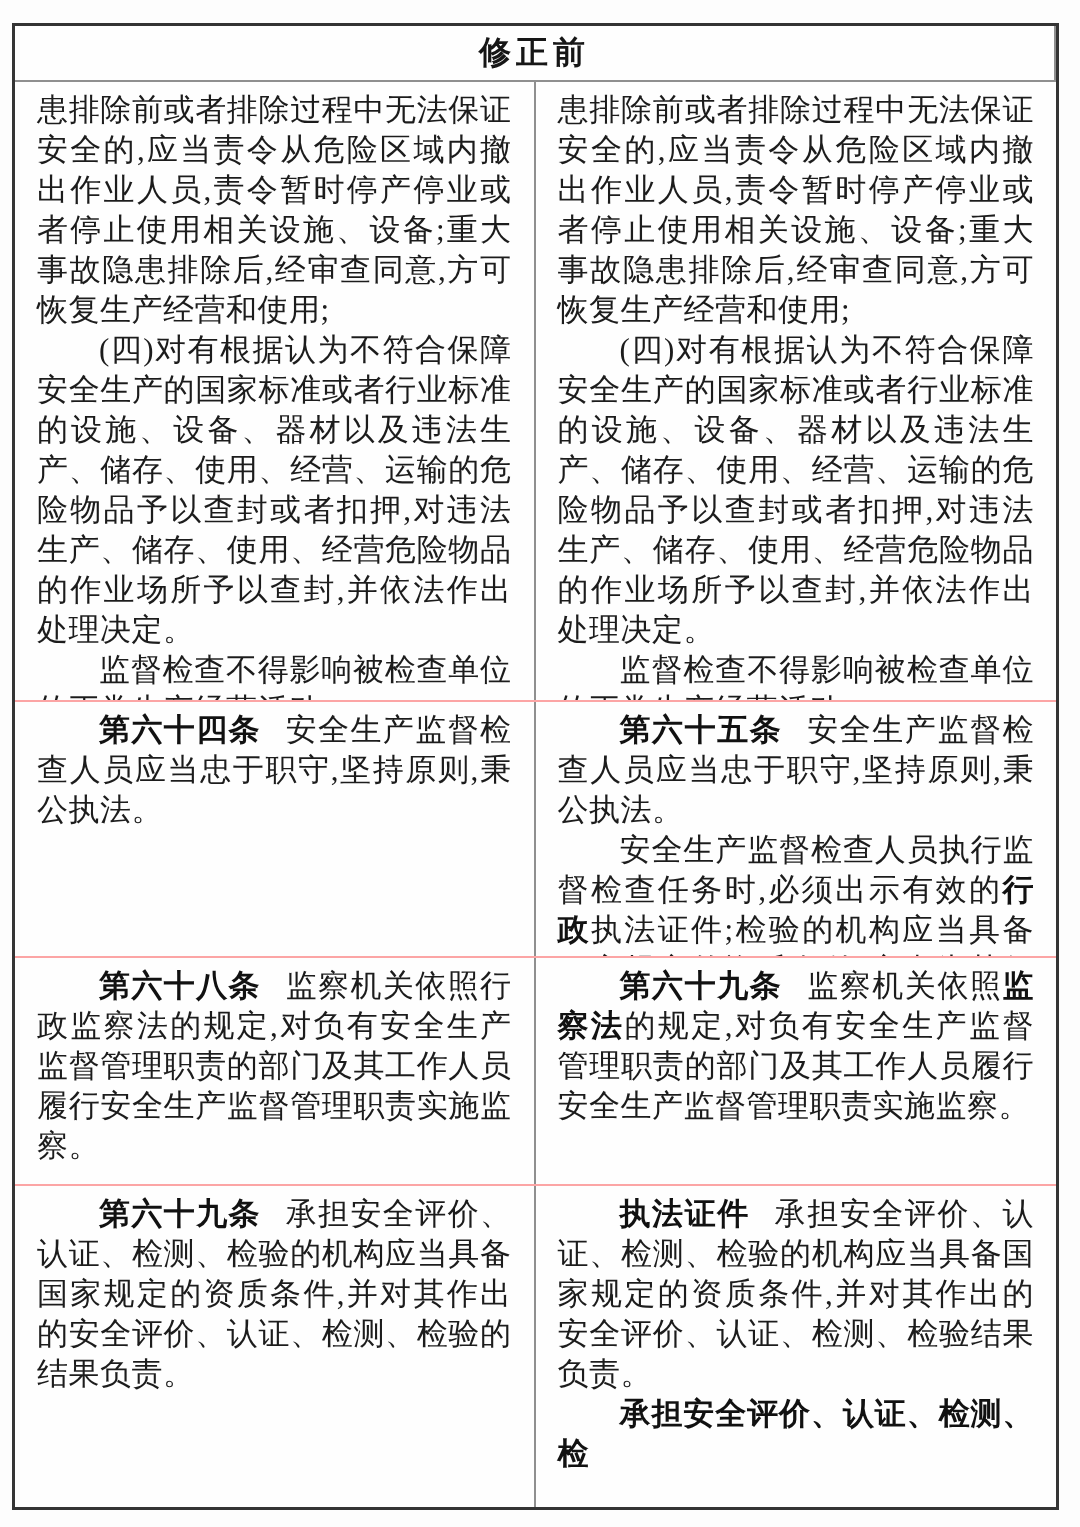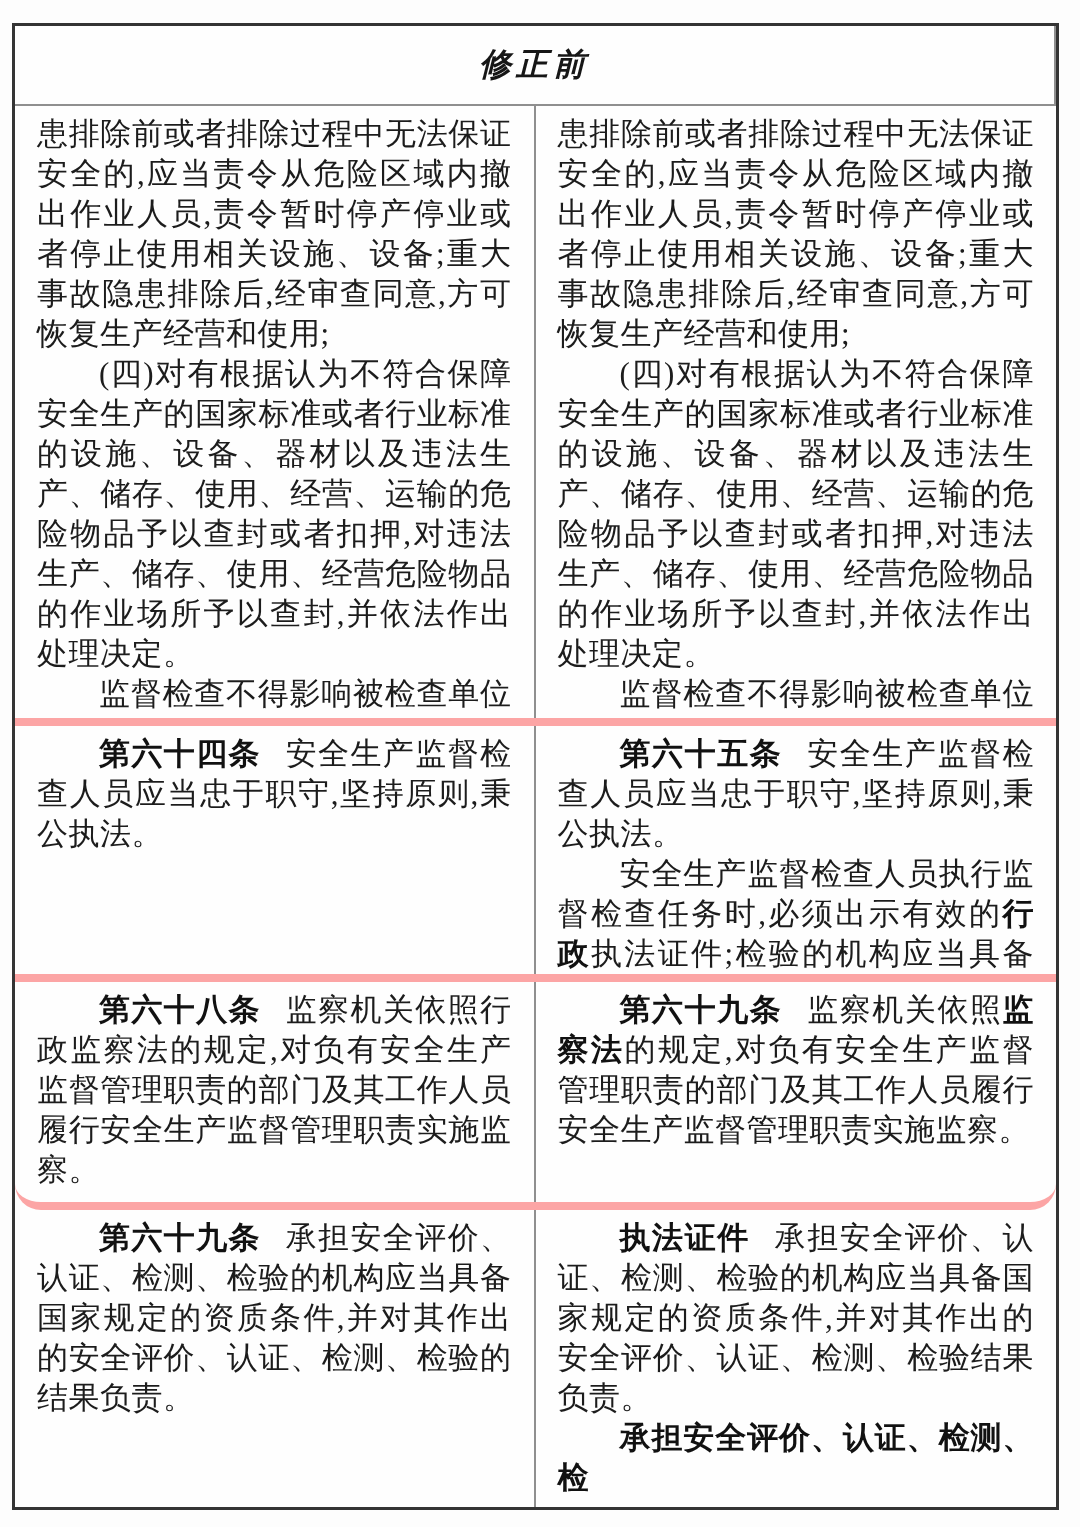--- a/index.html
+++ b/index.html
@@ -22,24 +22,23 @@
     width: 1047px;
     height: 1487px;
     border: 3px solid #343434;
     background: #fefefe;
     display: flex;
     flex-direction: column;
   }
 
   .header-row {
     display: flex;
-    height: 80px;
+    height: 56px;
     border-bottom: 2px solid #8f8f8f;
     flex: none;
-    font-style: italic;
   }
   .header-cell {
     flex: 1;
     display: flex;
     align-items: center;
     justify-content: center;
     font-family: "Liberation Sans", "DejaVu Sans", sans-serif;
     font-weight: bold;
     font-size: 32px;
     letter-spacing: 5px;
@@ -49,26 +48,26 @@
     border-right: 2px solid #8f8f8f;
   }
 
   .table-body {
     flex: 1;
     display: flex;
     flex-direction: column;
   }
   .t-row {
     display: flex;
-    border-bottom: 8px solid #fca5a5;
+    border-bottom: 2px solid #fca5a5;
     overflow: hidden;
   }
   .table-body .t-row:nth-child(1) { height: 620px; flex: none; }
   .table-body .t-row:nth-child(2) { height: 256px; flex: none; }
-  .table-body .t-row:nth-child(3) { height: 228px; flex: none; border-radius: 26px; }
+  .table-body .t-row:nth-child(3) { height: 228px; flex: none; }
   .table-body .t-row:nth-child(4) { flex: 1; border-bottom: none; }
 
   .t-cell {
     width: 50%;
     padding: 8px 22px 4px 22px;
     overflow: hidden;
   }
   .t-cell.first {
     border-right: 2px solid #8f8f8f;
   }

